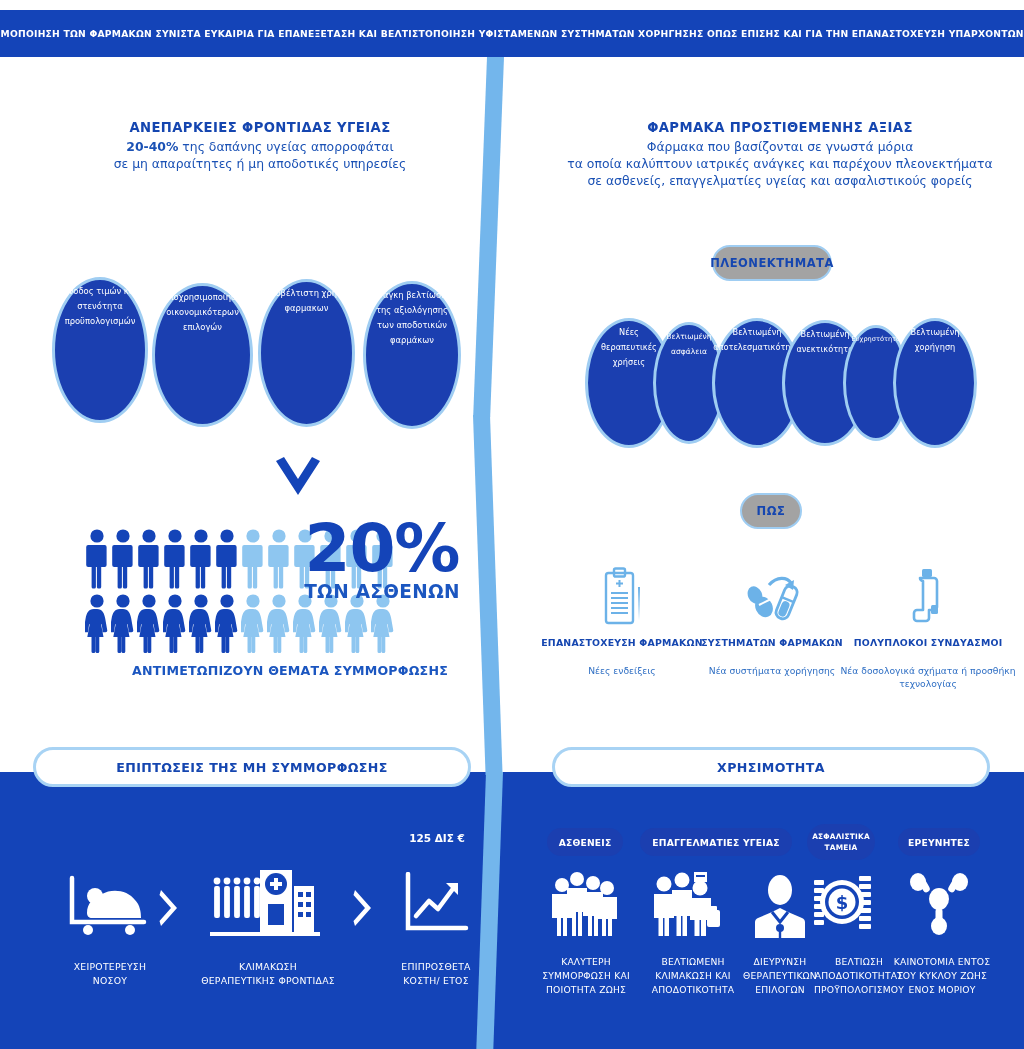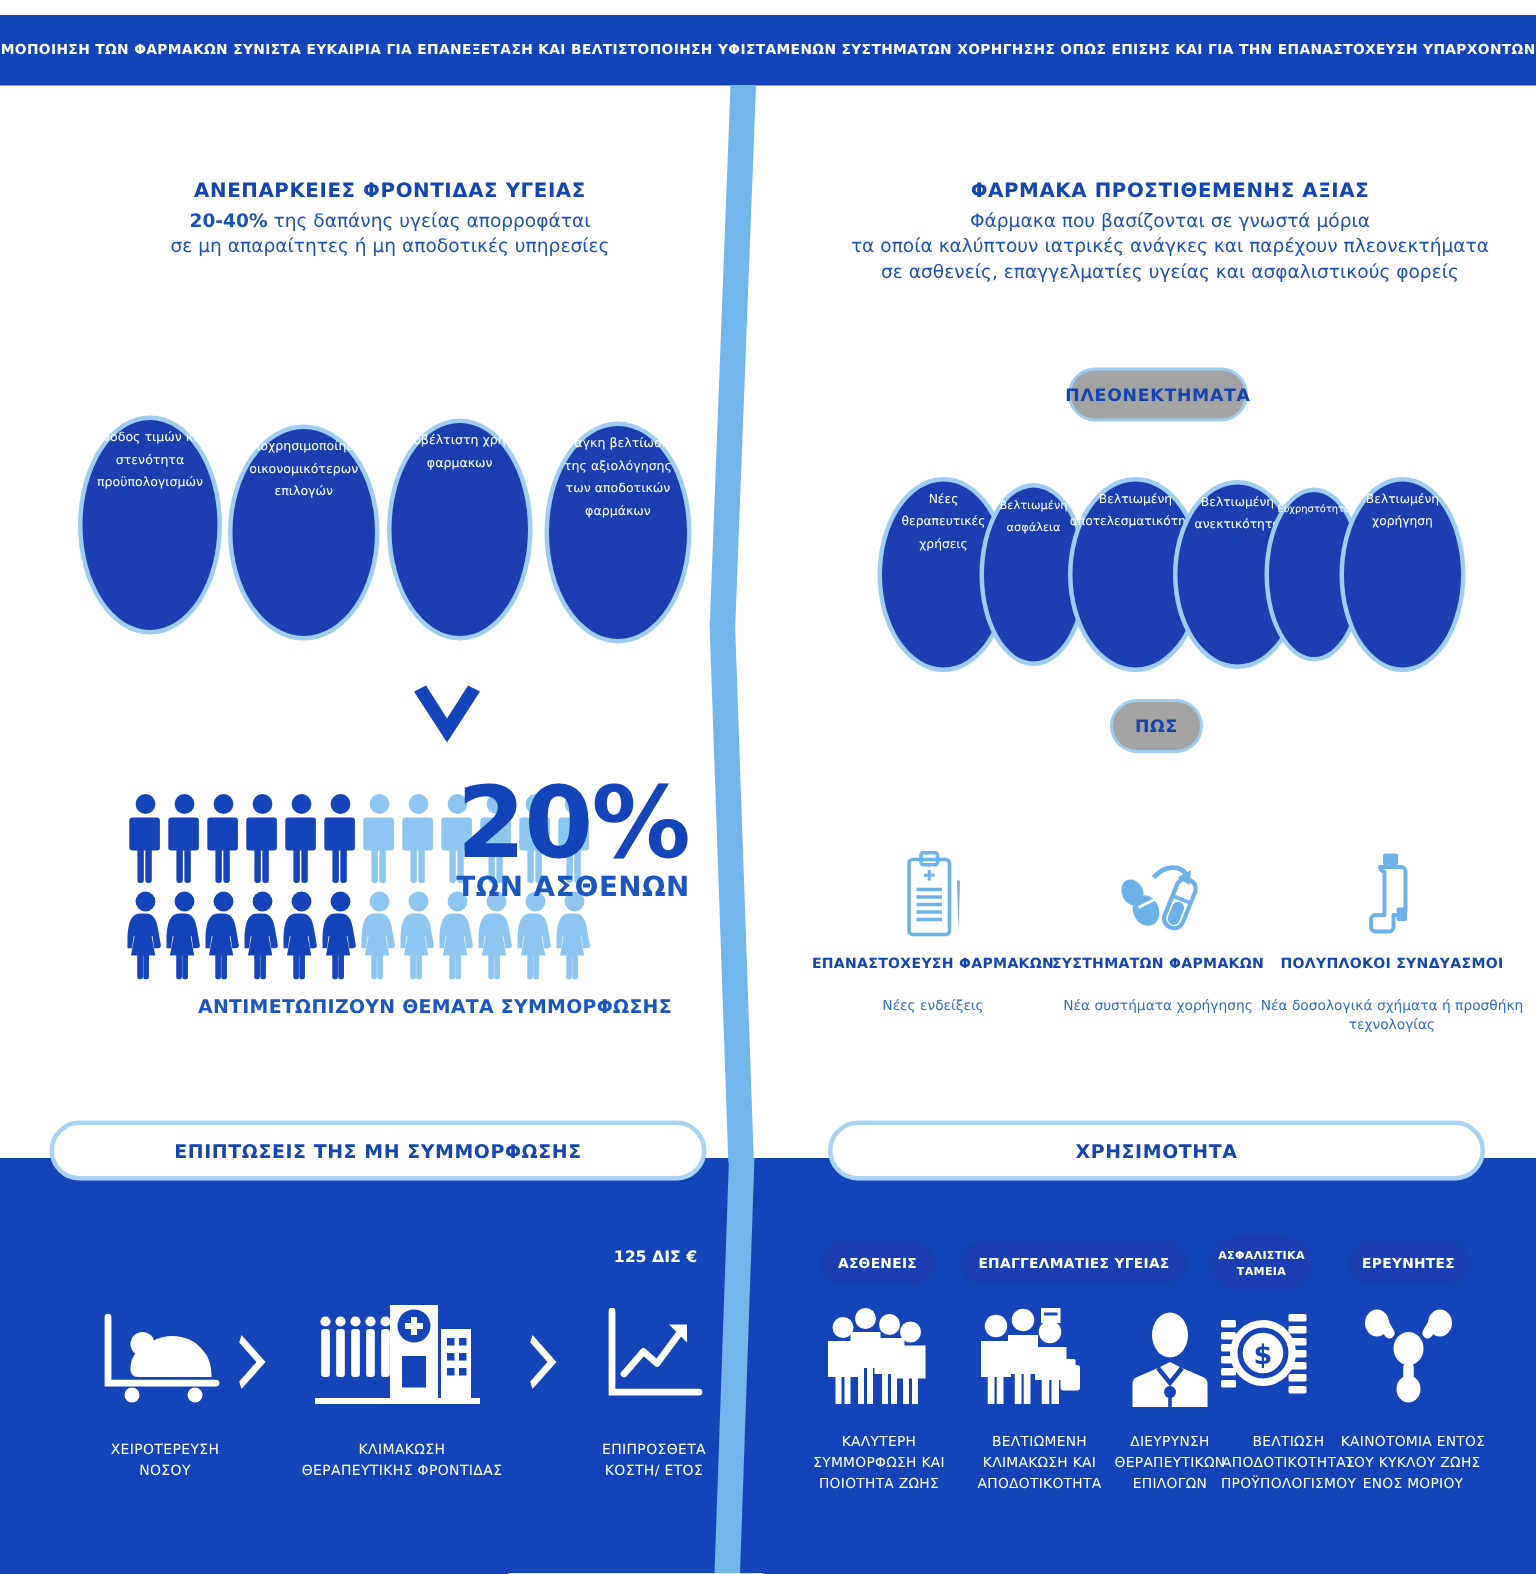--- a/index.html
+++ b/index.html
@@ -84,21 +84,21 @@
   
   .pill-outline {
     position: absolute;
     background: #a3a3a3;
     border: 2.5px solid #9fcdf2;
     border-radius: 999px;
     display: flex; align-items: center; justify-content: center;
     color: #1546b0; font-weight: 700;
   }
   #pill-advantages { left: 712px; top: 245px; width: 120px; height: 36px; font-size: 11.5px; letter-spacing: .5px; }
-  #pill-how        { left: 740px; top: 466px; width: 62px;  height: 36px; font-size: 11.5px; letter-spacing: .5px; }
+  #pill-how        { left: 740px; top: 493px; width: 62px;  height: 36px; font-size: 11.5px; letter-spacing: .5px; }
 
   
   .how-item { position: absolute; width: 180px; text-align:center; }
   .how-ico { height: 64px; display:flex; align-items:flex-end; justify-content:center; }
   .how-title { margin-top: 10px; font-size: 9.4px; font-weight: 800; color:#1546b0; letter-spacing:.2px; }
   .how-desc  { margin-top: 16px; font-size: 9.2px; color:#2f6fc4; line-height: 13px; }
 
   
   #bottom-left-panel {
     position: absolute; left: 0; top: 772px; width: 500px; height: 277px;

